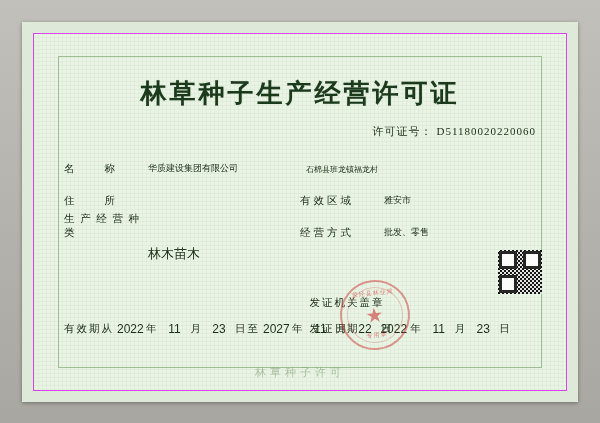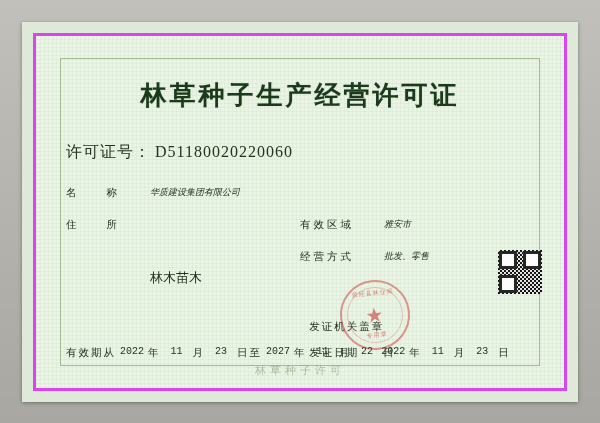--- a/index.html
+++ b/index.html
@@ -35,21 +35,21 @@
     left: 0; top: 0; right: 0; bottom: 0;
     border: 11px solid #dfe9d9;
     background:
       repeating-linear-gradient(45deg, rgba(140,170,130,0.30) 0 2px, rgba(255,255,255,0) 2px 5px);
     box-sizing: border-box;
   }
   .band-inner {
     position: absolute;
     left: 11px; top: 11px; right: 11px; bottom: 11px;
     background: #eaf4e5;
-    border: 3px solid #d946ef;
+    border: 1px solid #d946ef;
     box-sizing: border-box;
   }
   .guilloche {
     position: absolute;
     left: 0; top: 0; right: 0; bottom: 0;
     background:
       repeating-linear-gradient(0deg, rgba(120,160,110,0.07) 0 1px, rgba(255,255,255,0) 1px 4px),
       repeating-linear-gradient(90deg, rgba(120,160,110,0.07) 0 1px, rgba(255,255,255,0) 1px 4px);
     pointer-events: none;
   }
@@ -68,23 +68,23 @@
     text-align: center;
     font-family: "Liberation Serif", serif;
     font-weight: bold;
     font-size: 26px;
     letter-spacing: 3px;
     color: #1b3a1b;
     margin-top: 16px;
     text-shadow: 0 0 1px rgba(0,0,0,0.25);
   }
   .sub {
-    text-align: left;
-    margin-top: 29px;
-    font-size: 16px;
+    text-align: right;
+    margin-top: 13px;
+    font-size: 11px;
     color: #23331f;
   }
   .sub .lbl {
     letter-spacing: 1px;
   }
   .sub .num {
     margin-left: 4px;
     font-family: "Liberation Serif", serif;
     letter-spacing: 1px;
   }
@@ -112,21 +112,20 @@
     text-align: justify;
   }
   .val {
     flex: 1;
     font-size: 9px;
     color: #1d2e1a;
     border-bottom: 0px;
     padding-left: 6px;
     padding-bottom: 1px;
     white-space: nowrap;
-    font-style: italic;
   }
   .val.small {
     font-size: 8px;
   }
   .sub-val {
     font-size: 13px;
     color: #23331f;
     margin: -12px 0 9px 84px;
   }
   .left-col .row .lab { letter-spacing: 3px; }
@@ -140,22 +139,22 @@
     align-items: flex-start;
     font-size: 10.5px;
     color: #1d2e1a;
     margin-bottom: 12px;
   }
   .brow .lab2 {
     letter-spacing: 2px;
     white-space: nowrap;
   }
   .dateval {
-    font-family: Liberation Mono, monospace;
-    font-size: 10px;
+    font-family: Liberation Sans, sans-serif;
+    font-size: 12px;
     padding: 0 3px;
   }
   .u {
     display: inline-block;
     min-width: 26px;
     text-align: center;
   }
   .bottom-left {
     position: absolute;
     left: 0;
@@ -273,27 +272,29 @@
 
           <div class="col left-col">
             <div class="row">
               <div class="lab">名　　称</div>
               <div class="val">华质建设集团有限公司</div>
             </div>
             <div class="row">
               <div class="lab">住　　所</div>
             </div>
             <div class="row">
+              <div class="lab">生产经营种类</div>
               <div class="val"></div>
             </div>
             <div class="sub-val">林木苗木</div>
           </div>
 
           <div class="col right-col">
             <div class="row">
+              <div class="val small">石棉县班龙镇福龙村</div>
             </div>
             <div class="row">
               <div class="lab">有效区域</div>
               <div class="val">雅安市</div>
             </div>
             <div class="row">
               <div class="lab">经营方式</div>
               <div class="val">批发、零售</div>
             </div>
           </div>

